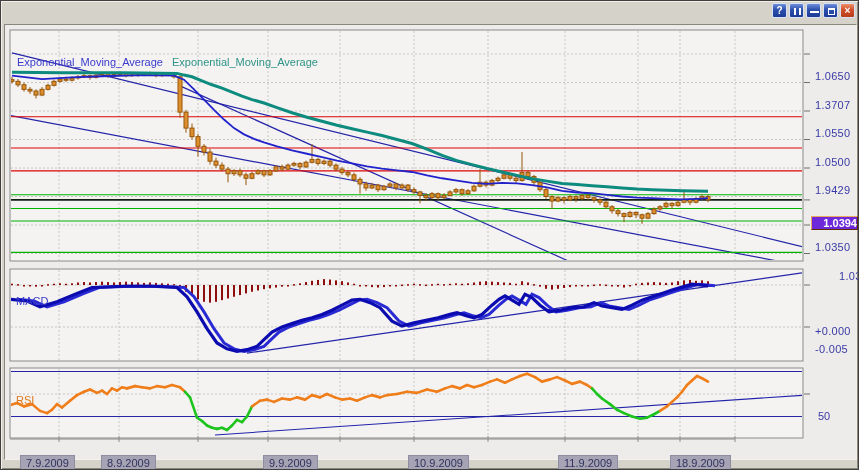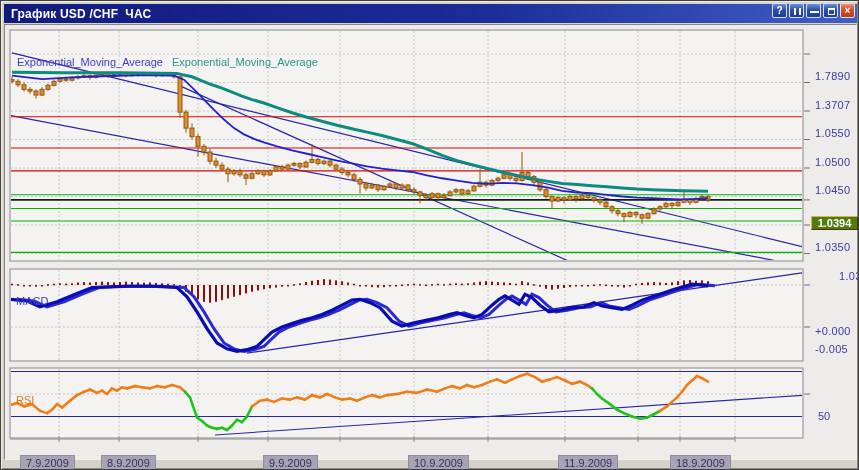--- a/index.html
+++ b/index.html
@@ -21,35 +21,32 @@
   .glyph-bars i{position:absolute;top:0;width:2px;height:7px;background:#fff;}
   .glyph-bars i:first-child{left:0}.glyph-bars i:last-child{right:0}
   .glyph-min{position:absolute;left:3px;top:7px;width:9px;height:2px;background:#fff;}
   .glyph-rest{position:absolute;left:4px;top:4px;width:7px;height:7px;border:1px solid #fff;border-top-width:2px;}
   .client{position:absolute;left:3px;top:23px;width:853px;height:436px;background:#edecea;
     border:1px solid;border-color:#8a877f #f4f1eb #f4f1eb #8a877f;}
   #chart-svg{position:absolute;left:0;top:0;}
   #labels{position:absolute;left:0;top:0;width:859px;height:470px;pointer-events:none;}
   .legend{position:absolute;left:12px;top:31px;font-size:11px;display:flex;gap:9px;align-items:center;}
   .plabel,.mlabel{position:absolute;font-size:11px;color:#3a3aa6;letter-spacing:.3px;}
-  .pricebadge{position:absolute;font-size:11px;font-weight:bold;color:#ffffff;background:#4d7c0f;
-    border:1px solid;border-color:#eaa85e #5e2c00 #5e2c00 #eaa85e;text-align:center;width:47px;height:14px;line-height:12px;}
+  .pricebadge{position:absolute;font-size:11px;font-weight:bold;color:#ffffff;background:#6d28d9;
+    border:1px solid;border-color:#eaa85e #5e2c00 #5e2c00 #eaa85e;text-align:right;width:47px;height:14px;line-height:12px;}
   .panelabel-macd{position:absolute;left:11px;top:270px;font-size:11px;color:#3a3acc;}
   .panelabel-rsi{position:absolute;left:11px;top:369px;font-size:11px;color:#e0761a;}
   .dbadge{position:absolute;top:430px;height:18px;background:#a6a4b4;color:#32325e;
     font-size:11px;line-height:14px;padding:0 5px;border:1px solid #8f8da2;}
   .rlabel{position:absolute;font-size:11px;color:#3a3aa6;}
 </style>
 </head>
 <body>
 
 <div class="window">
-  <div class="titlebar">
-    <span class="title">График USD /CHF  ЧАС</span>
-  </div>
   <div class="tbuttons">
     <span class="tbtn"><span>?</span></span>
     <span class="tbtn">
         <span class="glyph-bars">
           <i></i>
           <i></i>
         </span>
       </span>
     <span class="tbtn">
         <span class="glyph-min"></span>
@@ -623,25 +620,25 @@
         <line x1="802" y1="325" x2="808" y2="325" stroke="#707070"></line>
         <line x1="802" y1="392" x2="808" y2="392" stroke="#707070"></line>
       </svg>
     <div id="labels">
       <div class="legend">
         <span style="color:#3a3acc">Exponential_Moving_Average</span>
         <span style="color:#2e9488">Exponential_Moving_Average</span>
       </div>
       <div class="panelabel-macd">MACD</div>
       <div class="panelabel-rsi">RSI</div>
-    <div class="plabel" style="left: 810px; top: 45px;">1.7890</div>
+    <div class="plabel" style="left: 810px; top: 45px;">1.0650</div>
         <div class="plabel" style="left: 810px; top: 73.5px;">1.3707</div>
         <div class="plabel" style="left: 810px; top: 102px;">1.0550</div>
         <div class="plabel" style="left: 810px; top: 130.5px;">1.0500</div>
-        <div class="plabel" style="left: 810px; top: 159px;">1.0450</div>
+        <div class="plabel" style="left: 810px; top: 159px;">1.9429</div>
         <div class="plabel" style="left: 810px; top: 216px; text-align: right;">1.0350</div>
         <div class="plabel" style="left: 834px; top: 244.5px;">1.0300</div>
         <div class="pricebadge" style="left: 806px; top: 190.92px;">1.0394</div>
         <div class="mlabel" style="left: 810px; top: 276px; margin-top: 24px;">+0.000</div>
         <div class="mlabel" style="left: 810px; top: 318px;">-0.005</div>
         <div class="rlabel" style="left: 813px; top: 385px;">50</div>
         <div class="dbadge" style="left: 15px;">7.9.2009</div>
         <div class="dbadge" style="left: 96px;">8.9.2009</div>
         <div class="dbadge" style="left: 258px;">9.9.2009</div>
         <div class="dbadge" style="left: 403px;">10.9.2009</div>

